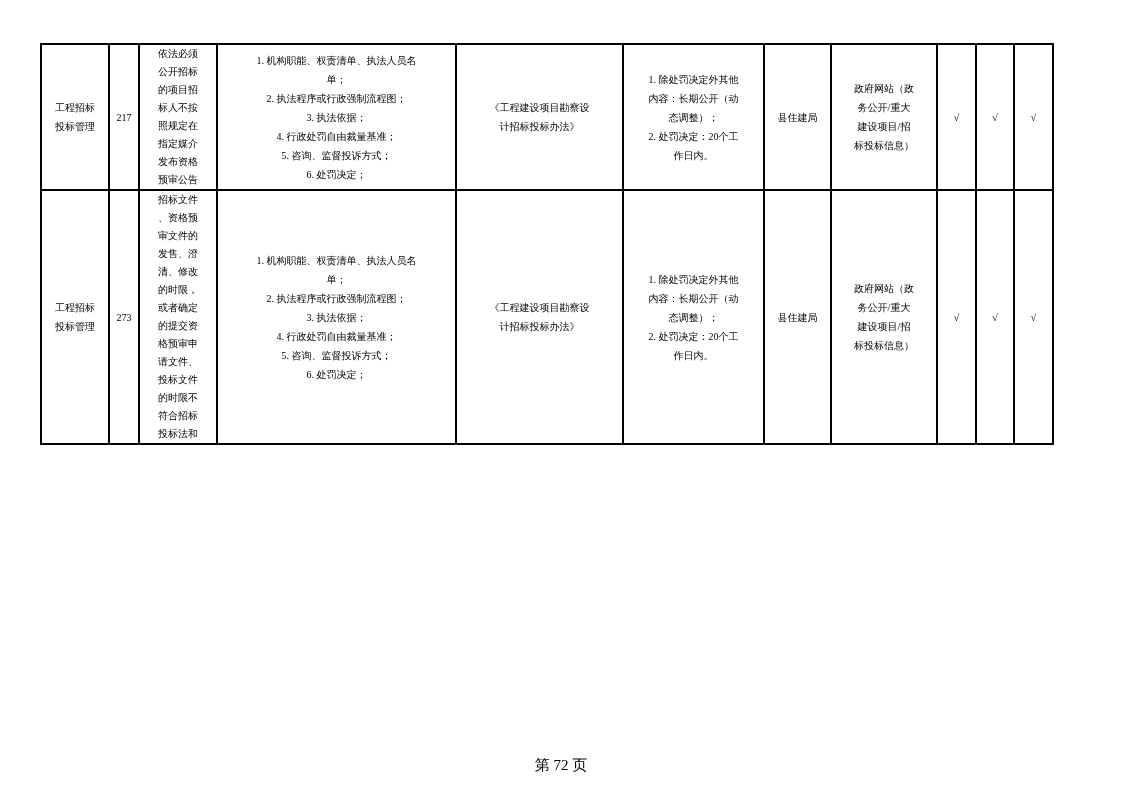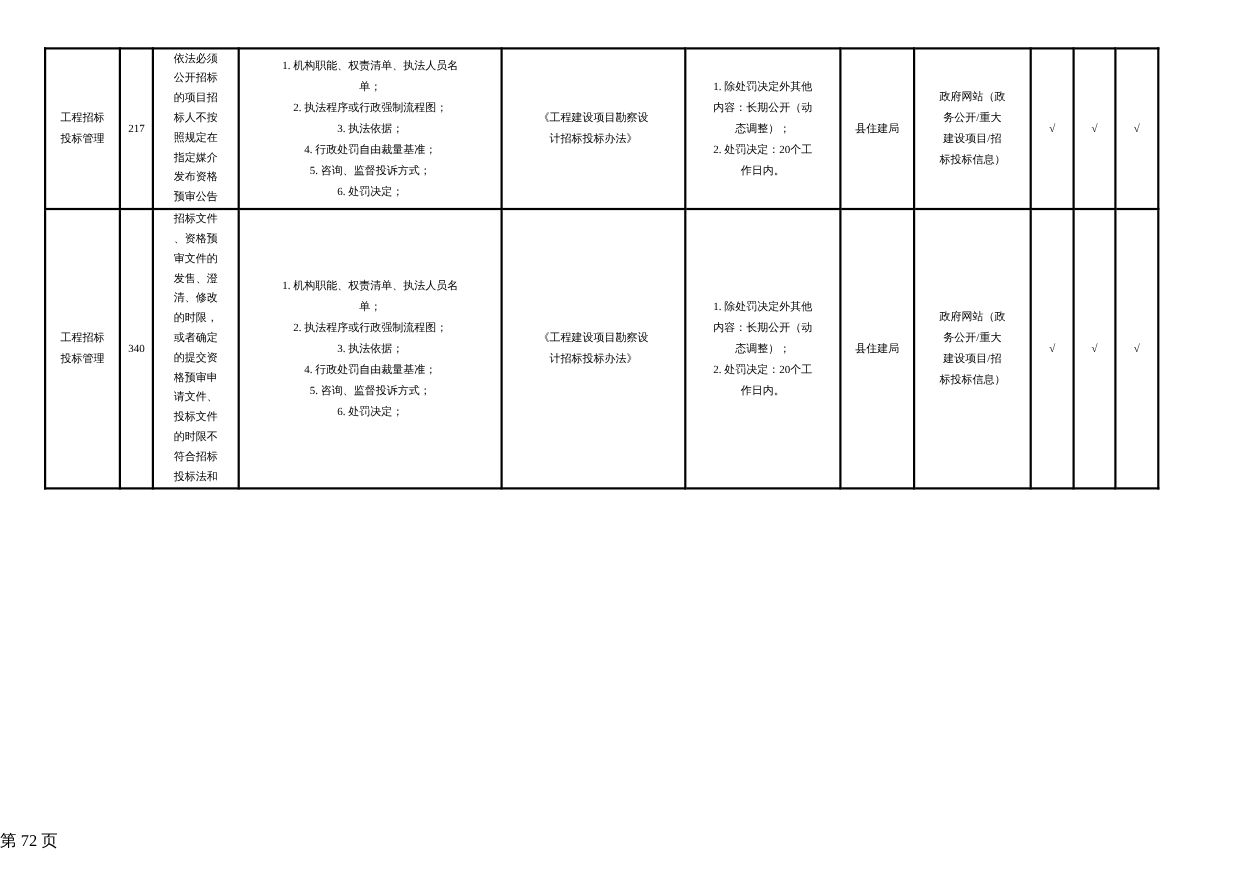--- a/index.html
+++ b/index.html
@@ -51,21 +51,21 @@
   col.c-check1   { width: 39px; }
   col.c-check2   { width: 38px; }
   col.c-check3   { width: 39px; }
   #page-footer {
     position: absolute;
     left: 0;
     right: 0;
     top: 754px;
     height: 22px;
     line-height: 22px;
-    text-align: left;
+    text-align: center;
     font-size: 15px;
     color: #000000;
   }
 </style>
 </head>
 <body>
 
 <div id="page">
 
   <table id="disclosure-table">
@@ -114,21 +114,21 @@
 务公开/重大
 建设项目/招
 标投标信息）</td>
         <td>√</td>
         <td>√</td>
         <td>√</td>
       </tr>
       <tr class="row-273">
         <td>工程招标
 投标管理</td>
-        <td>340</td>
+        <td>273</td>
         <td class="matter">招标文件
 、资格预
 审文件的
 发售、澄
 清、修改
 的时限，
 或者确定
 的提交资
 格预审申
 请文件、

